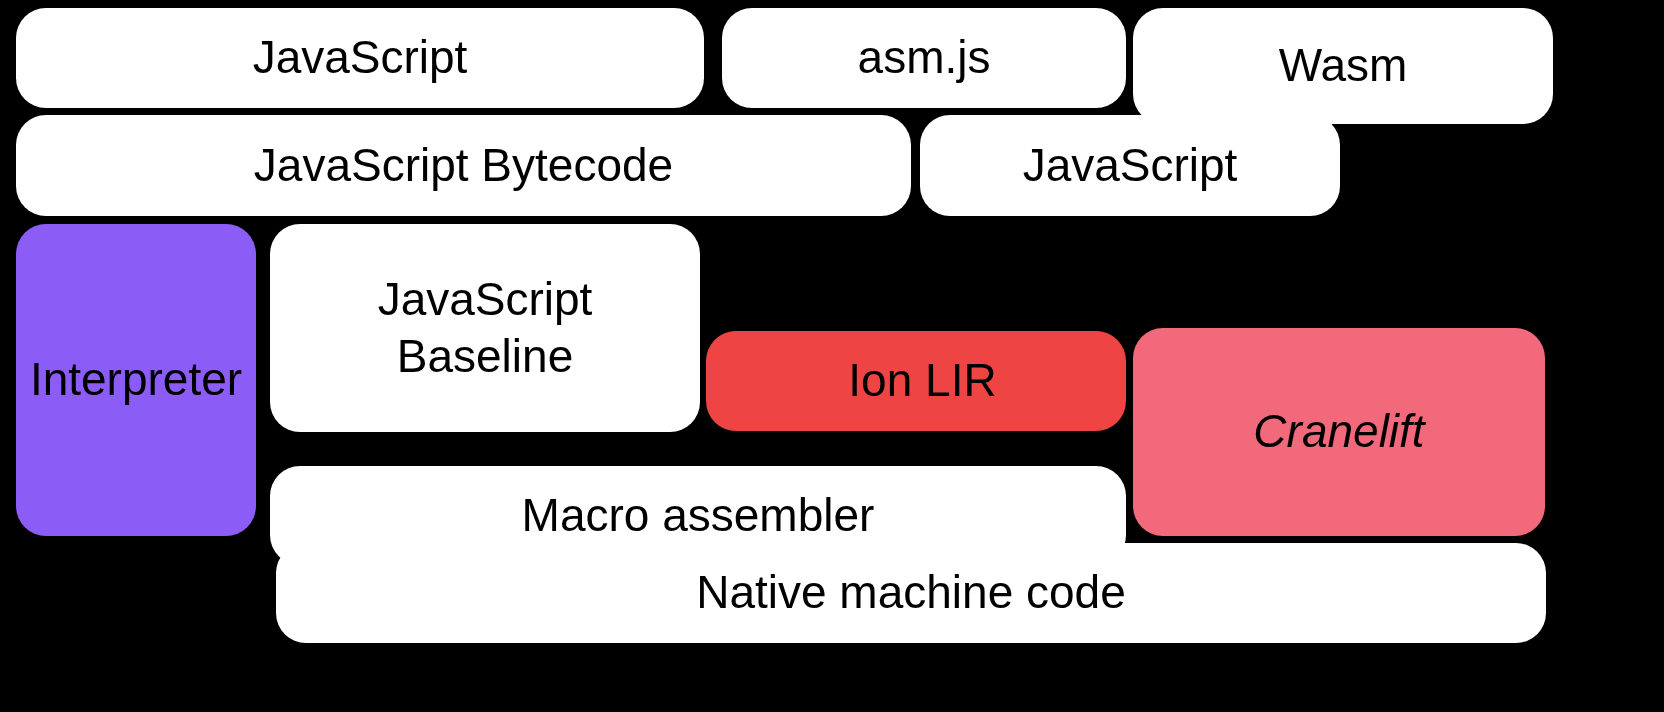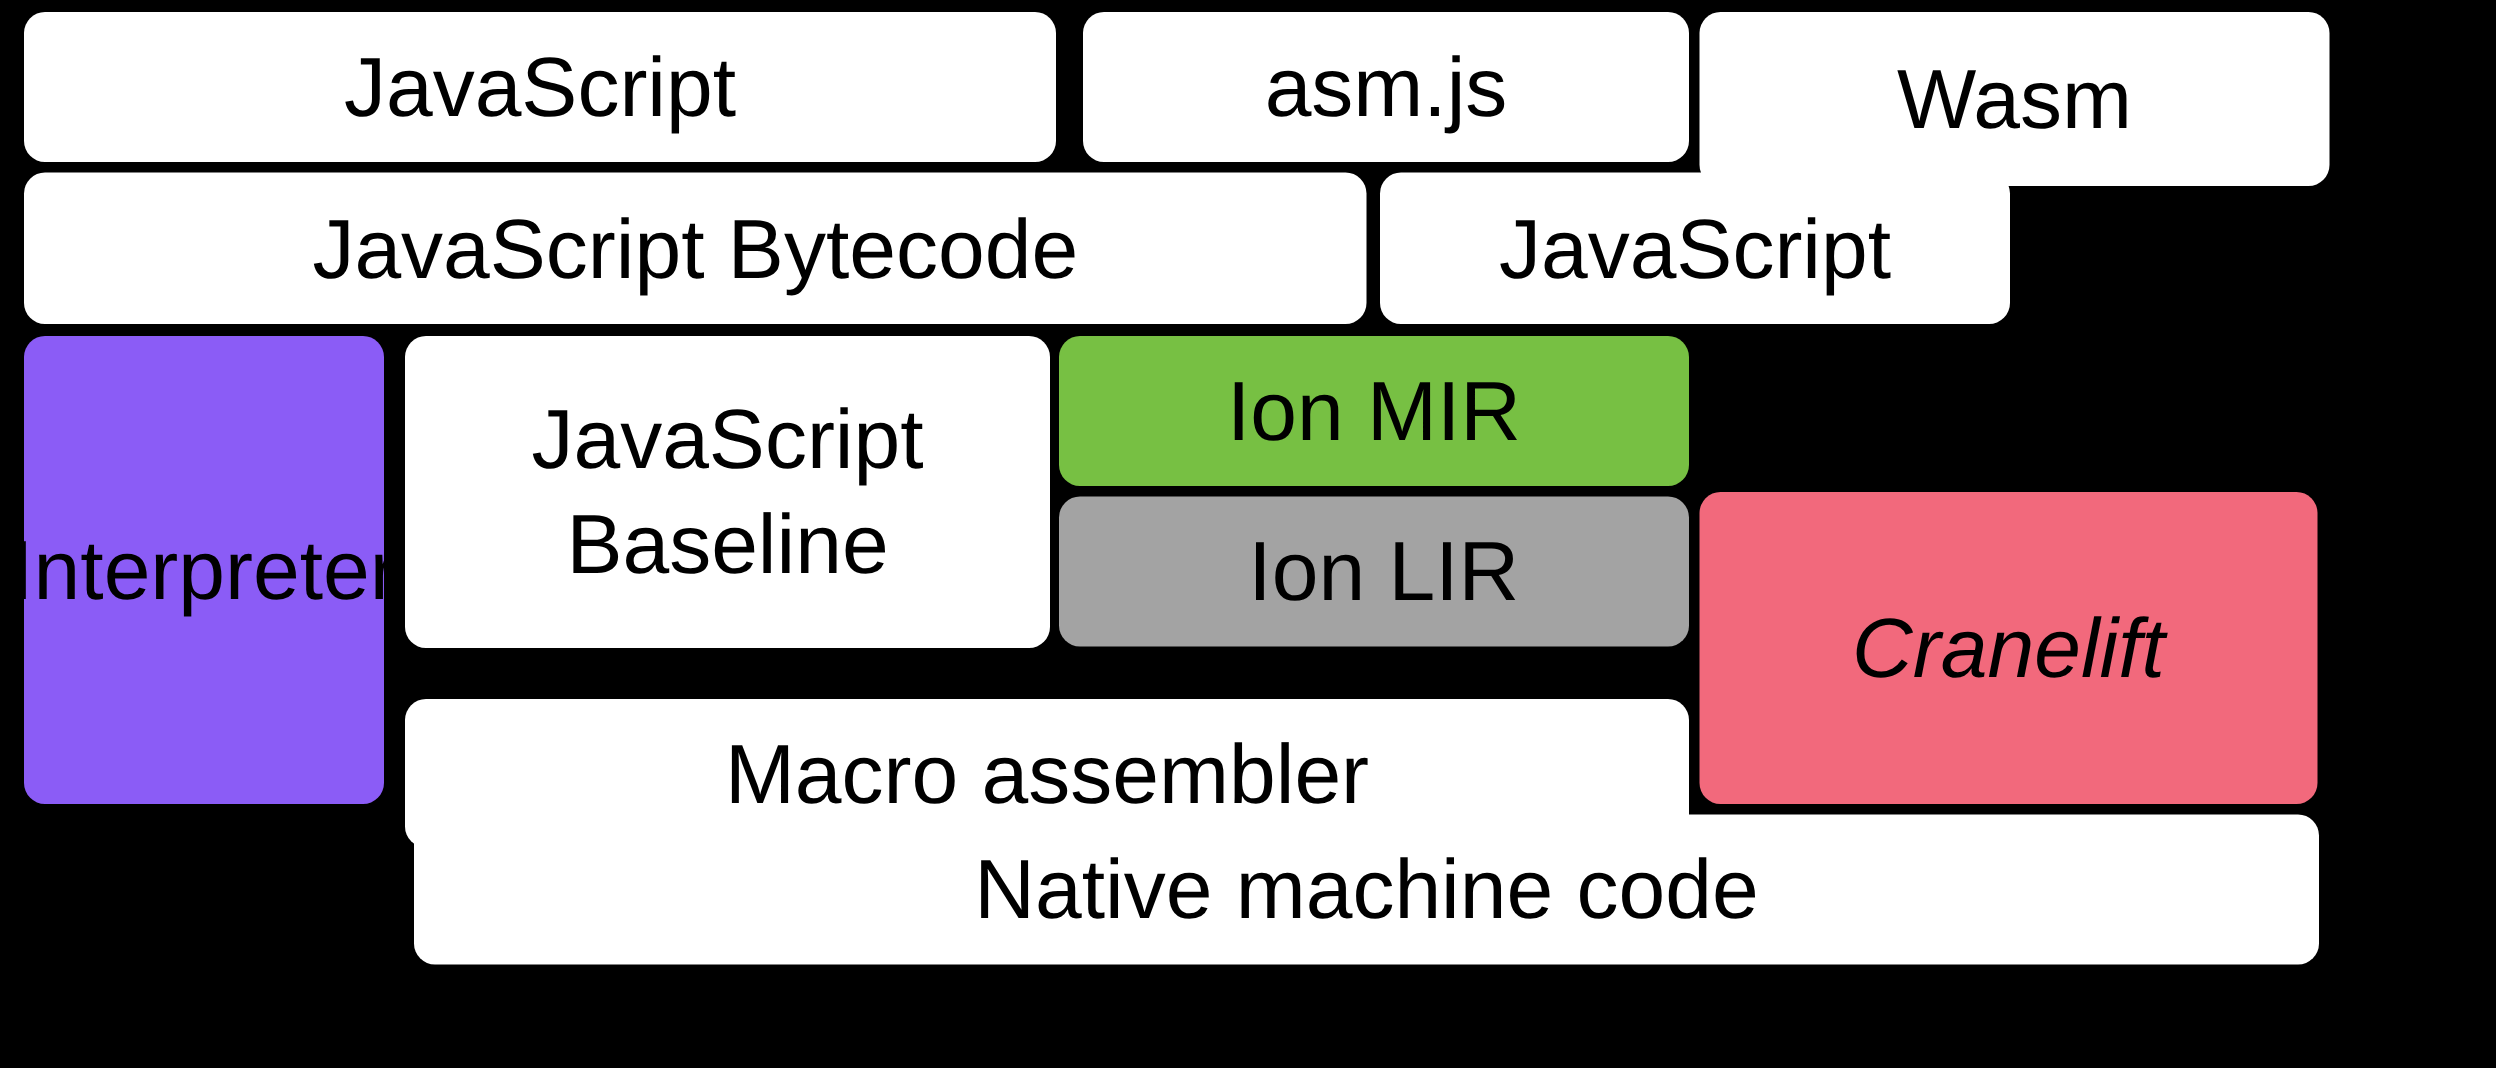--- a/index.html
+++ b/index.html
@@ -15,22 +15,22 @@
     position: relative;
     width: 1664px;
     height: 712px;
     background: #000000;
   }
   .box {
     position: absolute;
     display: flex;
     align-items: center;
     justify-content: center;
-    border-radius: 14px;
-    font-size: 56px;
+    border-radius: 30px;
+    font-size: 46px;
     line-height: 1.25;
     color: #000000;
     text-align: center;
     white-space: pre-line;
     box-sizing: border-box;
   }
   
   #b-javascript  { left: 16px;   top: 8px;   width: 688px;  height: 100px; }
   #b-asmjs       { left: 722px;  top: 8px;   width: 404px;  height: 100px; }
   #b-wasm        { left: 1133px; top: 8px;   width: 420px;  height: 116px; }
@@ -57,23 +57,22 @@
 
   <div class="box" id="b-bytecode" style="background: rgb(255, 255, 255);">JavaScript Bytecode</div>
 
   <div class="box" id="b-baldrmonkey" style="background: rgb(255, 255, 255);">JavaScript</div>
 
   <div class="box" id="b-interpreter" style="background: #8b5cf6;">Interpreter</div>
 
   <div class="box" id="b-baseline" style="background: rgb(255, 255, 255);">JavaScript
 Baseline</div>
 
-  <div class="box" id="b-ionmir" style="background: rgb(119, 192, 67);">Ion MIR</div>
 
-  <div class="box" id="b-ionlir" style="background: #a3a3a3; padding-left: 13px;">Ion LIR</div>
+  <div class="box" id="b-ionlir" style="background: #ef4444; padding-left: 13px;">Ion LIR</div>
 
   <div class="box" id="b-cranelift" style="background: rgb(242, 105, 124); font-style: italic;">Cranelift</div>
 
   <div class="box" id="b-macroasm" style="background: rgb(255, 255, 255); margin-top: 28px;">Macro assembler</div>
 
   <div class="box" id="b-native" style="background: rgb(255, 255, 255);">Native machine code</div>
 
 </div>
 
 </body></html>

